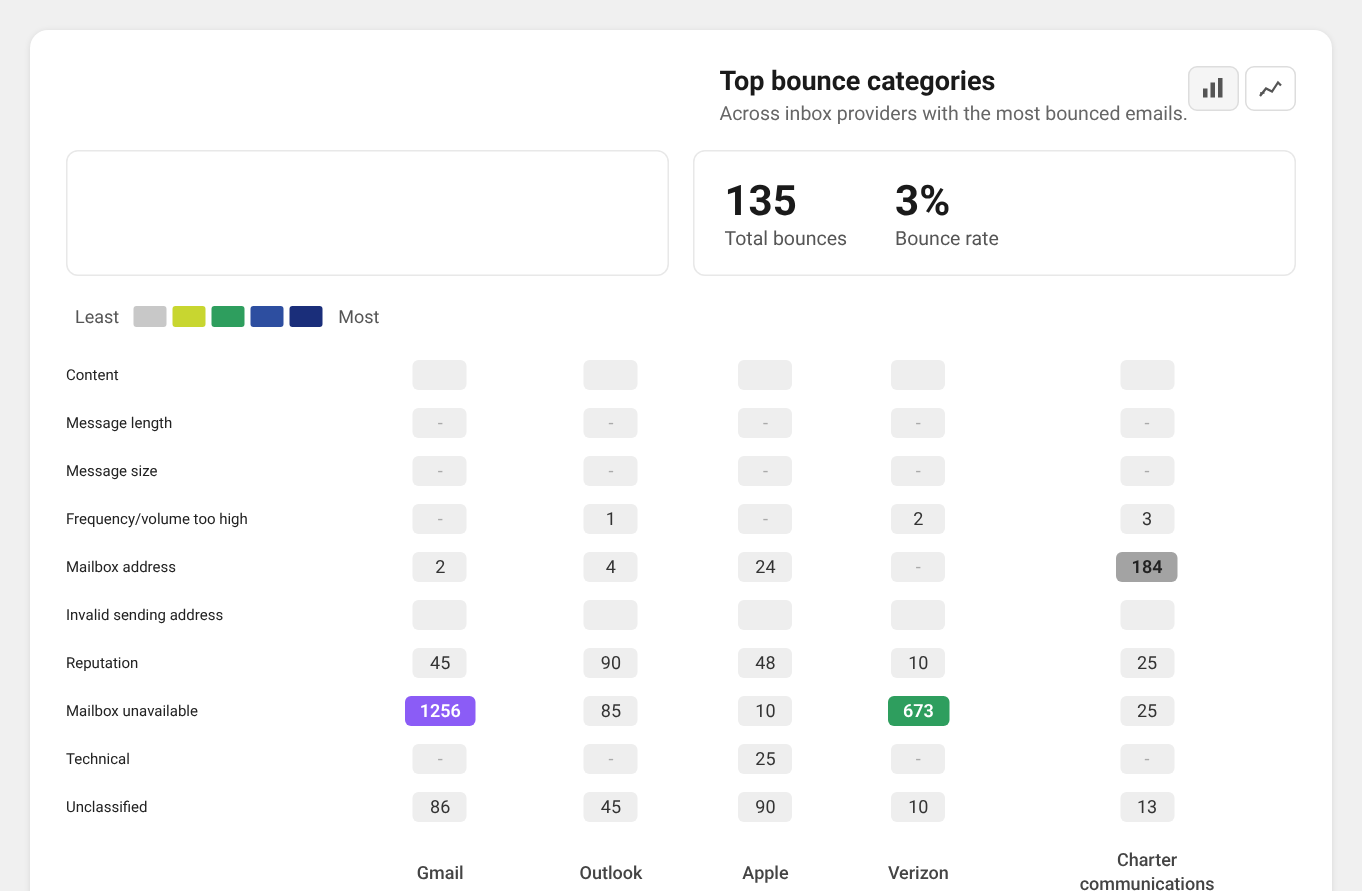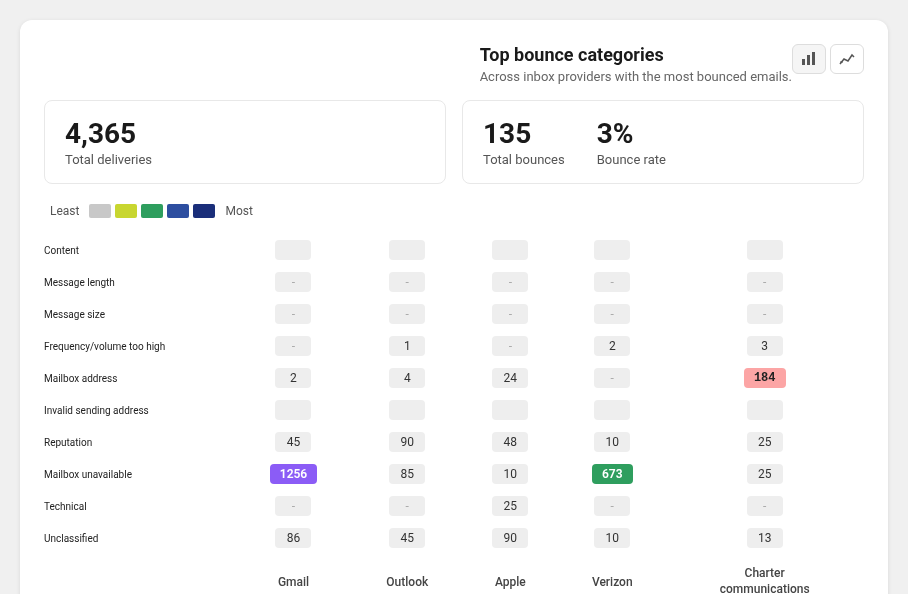--- a/index.html
+++ b/index.html
@@ -125,24 +125,23 @@
       background: #eeeeee;
       border-radius: 4px;
       padding: 3px 10px;
       display: inline-block;
       min-width: 36px;
       text-align: center;
       font-size: 12px;
       color: #333;
     }
     .cell-inner.highlighted-yellow {
-      background: #fca5a5;
+      background: #a3a3a3;
       color: #222;
       font-weight: 600;
-      font-family: Liberation Mono, monospace;
     }
     .cell-inner.highlighted-dark-blue {
       background: #8b5cf6;
       color: #fff;
       font-weight: 600;
     }
     .cell-inner.highlighted-green {
       background: #2e9e5e;
       color: #fff;
       font-weight: 600;
@@ -189,24 +188,20 @@
         <svg width="16" height="16" viewBox="0 0 16 16" fill="none">
           <polyline points="1,13 5,8 9,10 13,4 15,6" stroke="#555" stroke-width="1.5" fill="none"></polyline>
           <polyline points="1,11 4,11" stroke="#555" stroke-width="1" fill="none"></polyline>
         </svg>
       </button>
     </div>
   </div>
 
   <div class="stats-row">
     <div class="stat-box left">
-      <div class="stat-item">
-        <div class="stat-value">4,365</div>
-        <div class="stat-label">Total deliveries</div>
-      </div>
     </div>
     <div class="stat-box right">
       <div class="stat-item">
         <div class="stat-value">135</div>
         <div class="stat-label">Total bounces</div>
       </div>
       <div class="stat-item">
         <div class="stat-value">3%</div>
         <div class="stat-label">Bounce rate</div>
       </div>

